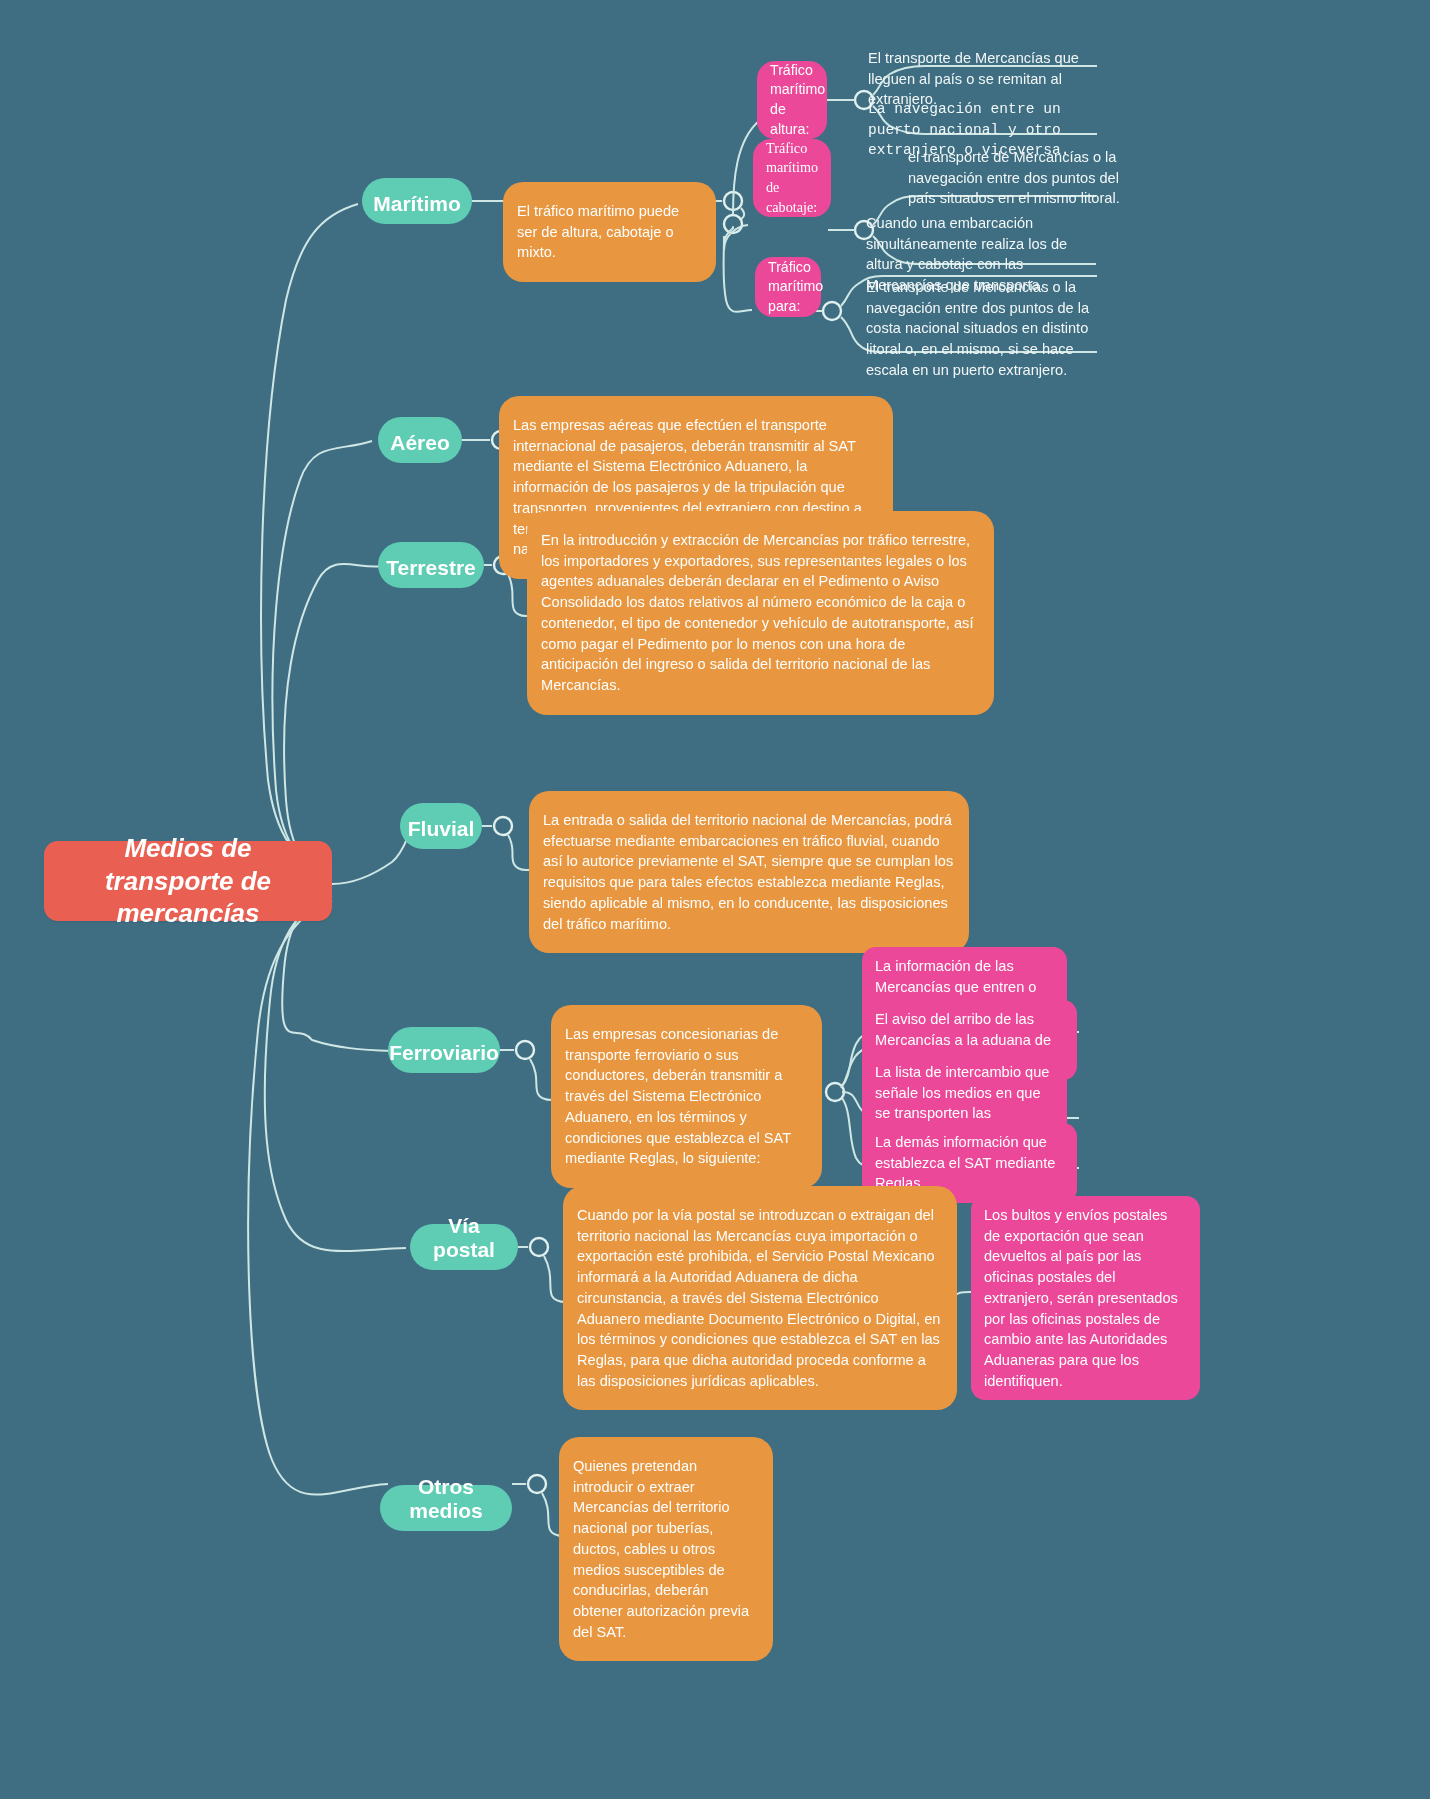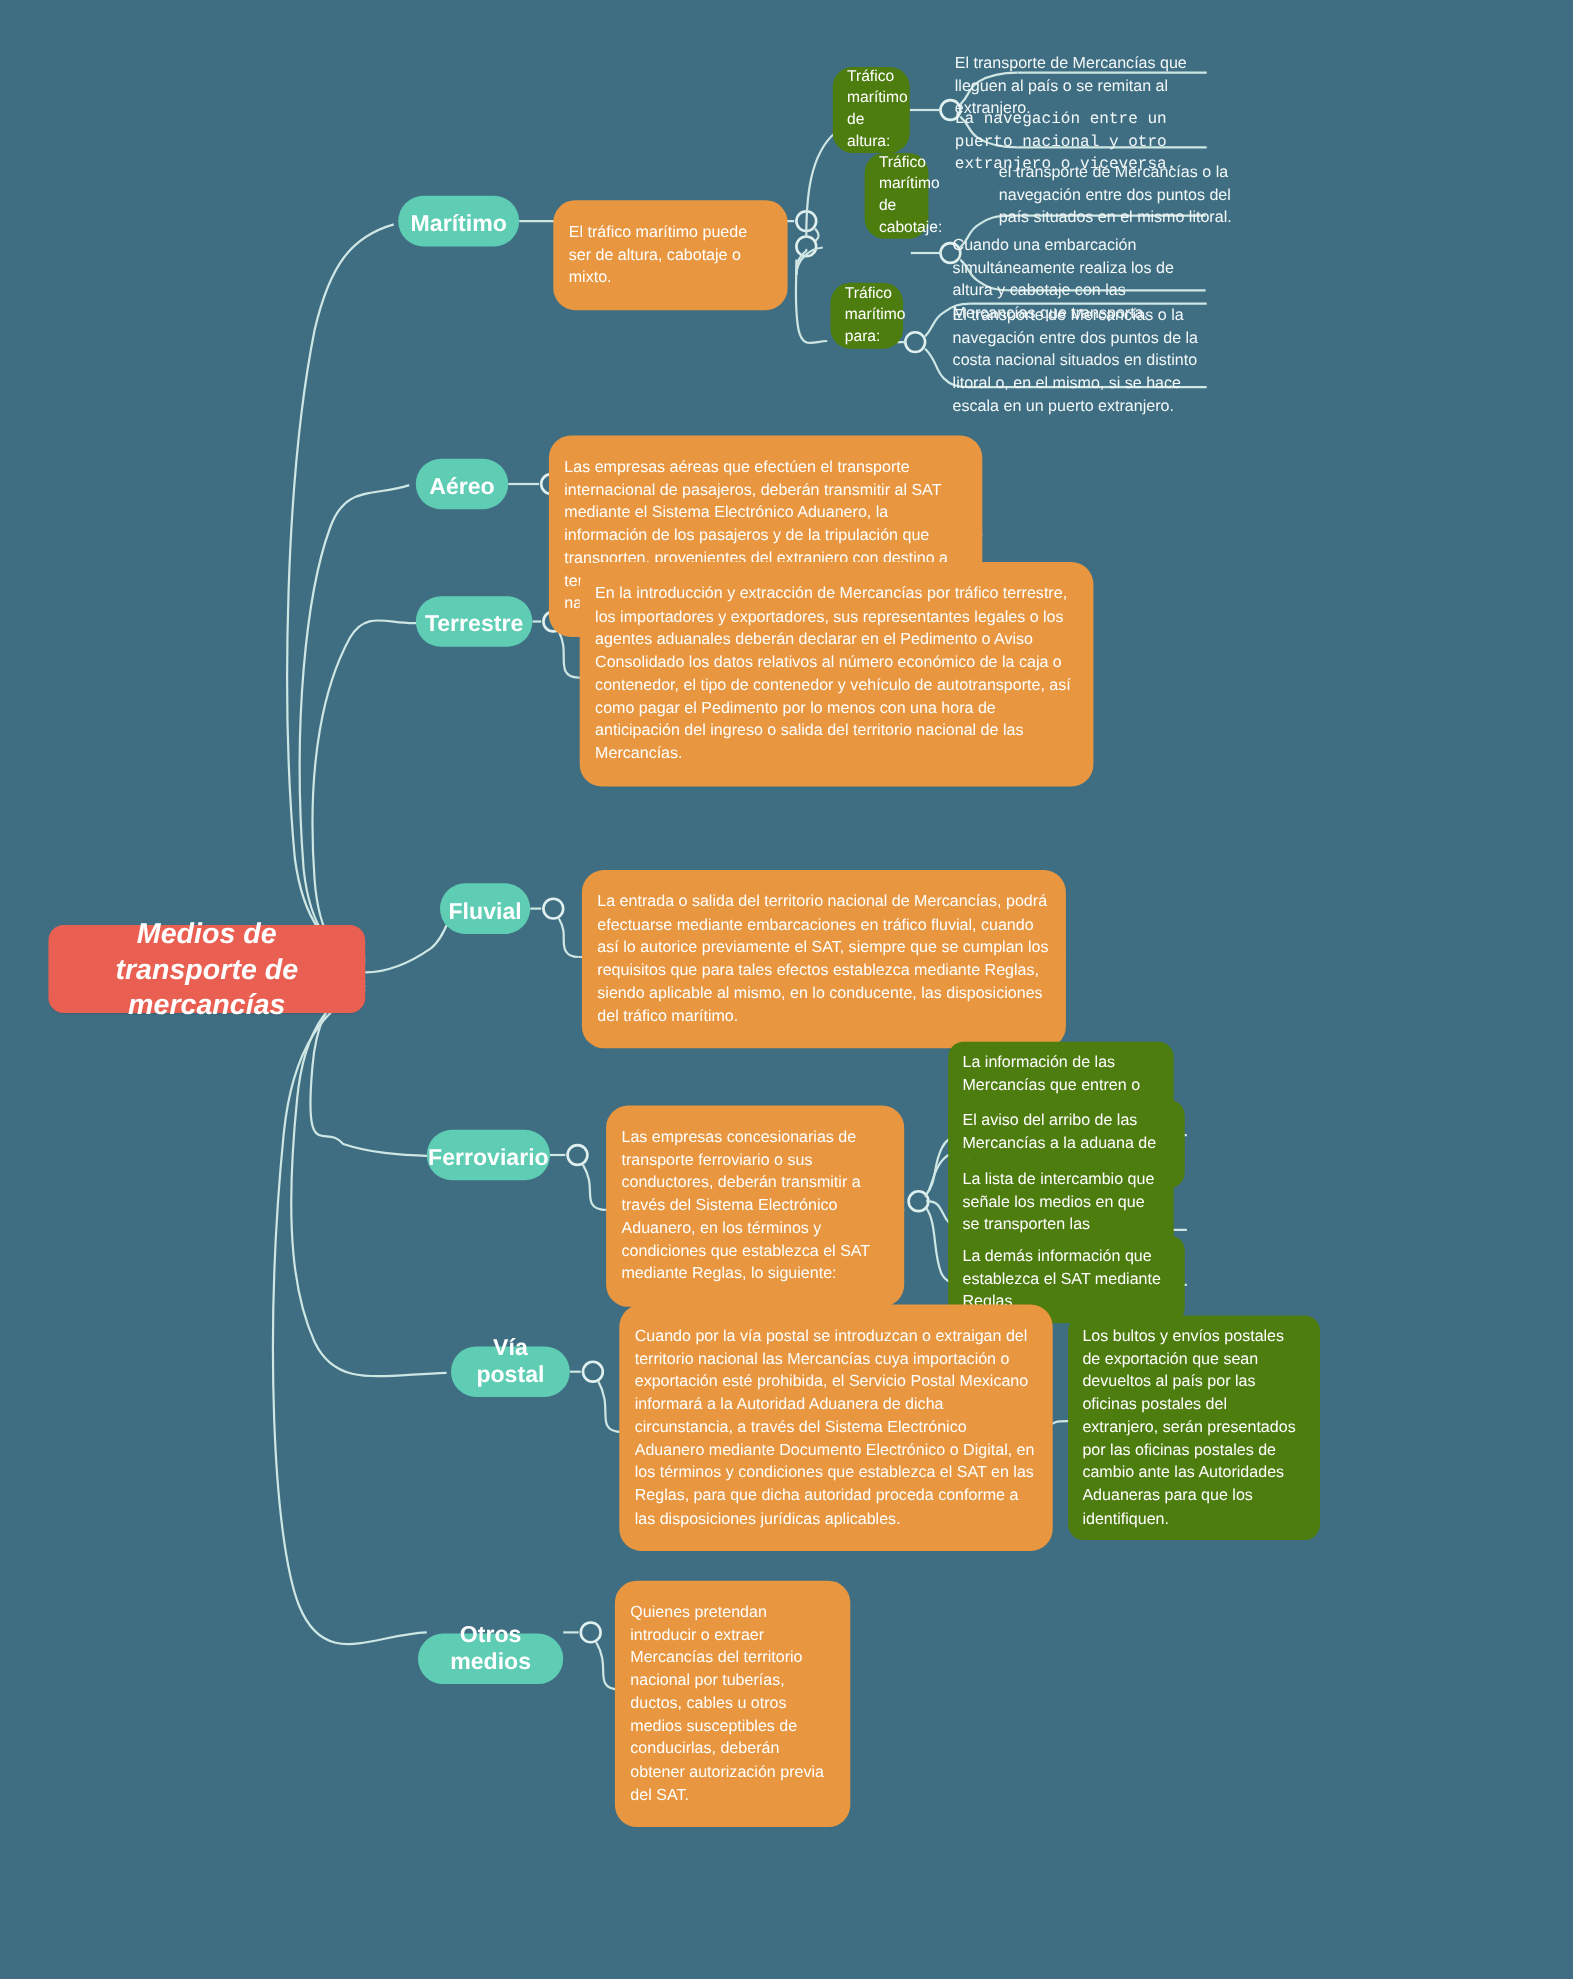--- a/index.html
+++ b/index.html
@@ -49,21 +49,21 @@
     background:#e8963f;
     color:#ffffff;
     border-radius:20px;
     font-size:14.6px;
     line-height:1.42;
     padding:19px 14px;
     box-sizing:border-box;
   }
   
   .green{
-    background:#4d7c0f;
+    background:#ec4899;
     color:#ffffff;
     border-radius:14px;
     font-size:14.6px;
     line-height:1.42;
     padding:9px 13px;
     box-sizing:border-box;
   }
   .green.small{
     font-size:14.2px;
     line-height:1.38;
@@ -184,21 +184,21 @@
   <div class="node green small" style="left:757px;top:61px;width:70px;height:78px;">
     <span>Tráfico marítimo de altura:</span>
   </div>
   <div class="leaf" style="left:868px;top:48px;width:230px;">
     <span>El transporte de Mercancías que lleguen al país o se remitan al extranjero.</span>
   </div>
   <div class="leaf" style="left:868px;top:99px;width:222px;font-family:Liberation Mono, monospace;">
     <span>La navegación entre un puerto nacional y otro extranjero o viceversa.</span>
   </div>
 
-  <div class="node green small" style="left:786px;top:139px;width:58px;height:78px;">
+  <div class="node green small" style="left:753px;top:139px;width:78px;height:78px;font-family:Liberation Serif, serif;">
     <span>Tráfico marítimo de cabotaje:</span>
   </div>
   <div class="leaf" style="left:908px;top:147px;width:216px;">
     <span>el transporte de Mercancías o la navegación entre dos puntos del país situados en el mismo litoral.</span>
   </div>
   <div class="leaf" style="left:866px;top:213px;width:236px;">
     <span>Cuando una embarcación simultáneamente realiza los de altura y cabotaje con las Mercancías que transporta.</span>
   </div>
 
   <div class="node green small" style="left:755px;top:257px;width:66px;height:60px;">

